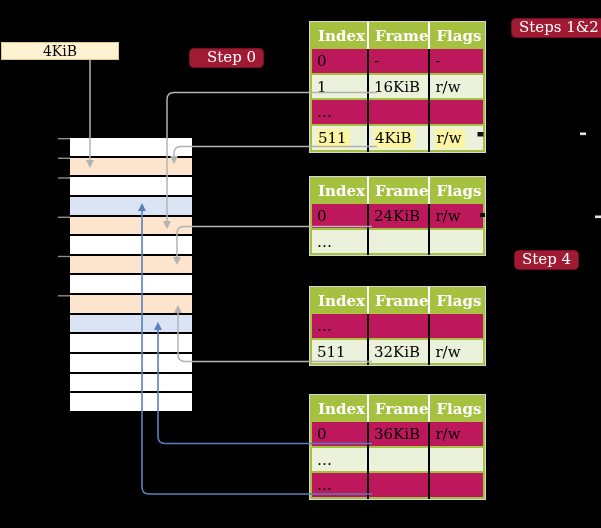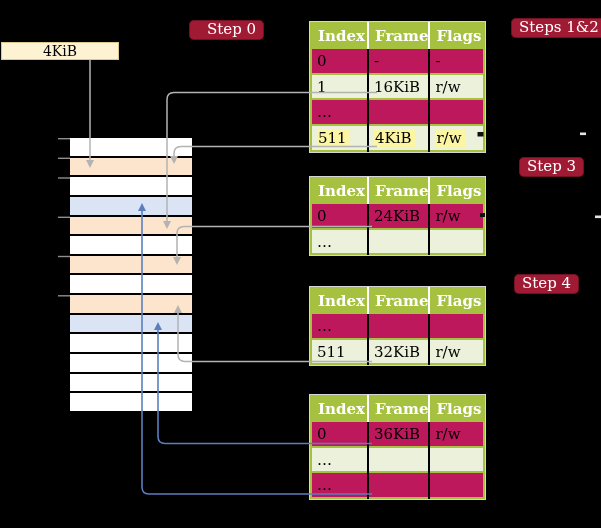--- a/index.html
+++ b/index.html
@@ -9,24 +9,24 @@
   
   .legend-box{position:absolute;left:1px;top:42px;width:116px;height:16px;
     background:var(--cream);border:1px solid #dcc791;color:#000;
     display:flex;align-items:center;justify-content:center;
     font-size:14px;z-index:3;}
 
   
   .step-label{position:absolute;background:var(--red);color:#fff;
     font-size:15px;line-height:17px;padding:1px 8px 2px;border-radius:5px;
     box-shadow:inset 0 0 0 1px rgba(0,0,0,.3);z-index:3;white-space:nowrap;}
-  #step0{left:189px;top:20px;padding-left:18px;}
+  #step0{left:189px;top:48px;padding-left:18px;}
   #steps12{left:511px;top:18px;}
   #step3{left:519px;top:157px;}
-  #step4{left:514px;top:274px;}
+  #step4{left:514px;top:250px;}
 
   
   .memory{position:absolute;left:70px;top:138px;width:122px;height:273px;
     display:flex;flex-direction:column;gap:2px;z-index:1;}
   .mem-row{flex:1;}
   .mem-row.white{background:#ffffff;}
   .mem-row.orange{background:var(--orange);}
   .mem-row.blue{background:var(--bluerow);}
 
   
@@ -63,23 +63,20 @@
   <div class="legend-box">
     <span>4KiB</span>
   </div>
 
   <div class="step-label" id="step0">
     <span>Step 0</span>
   </div>
   <div class="step-label" id="steps12">
     <span>Steps 1&amp;2</span>
   </div>
-  <div class="step-label" id="step3">
-    <span>Step 3</span>
-  </div>
   <div class="step-label" id="step4">
     <span>Step 4</span>
   </div>
 
   <div class="memory" id="memory">
       <div class="mem-row white"></div>
       <div class="mem-row orange"></div>
       <div class="mem-row white"></div>
       <div class="mem-row blue"></div>
       <div class="mem-row orange"></div>

